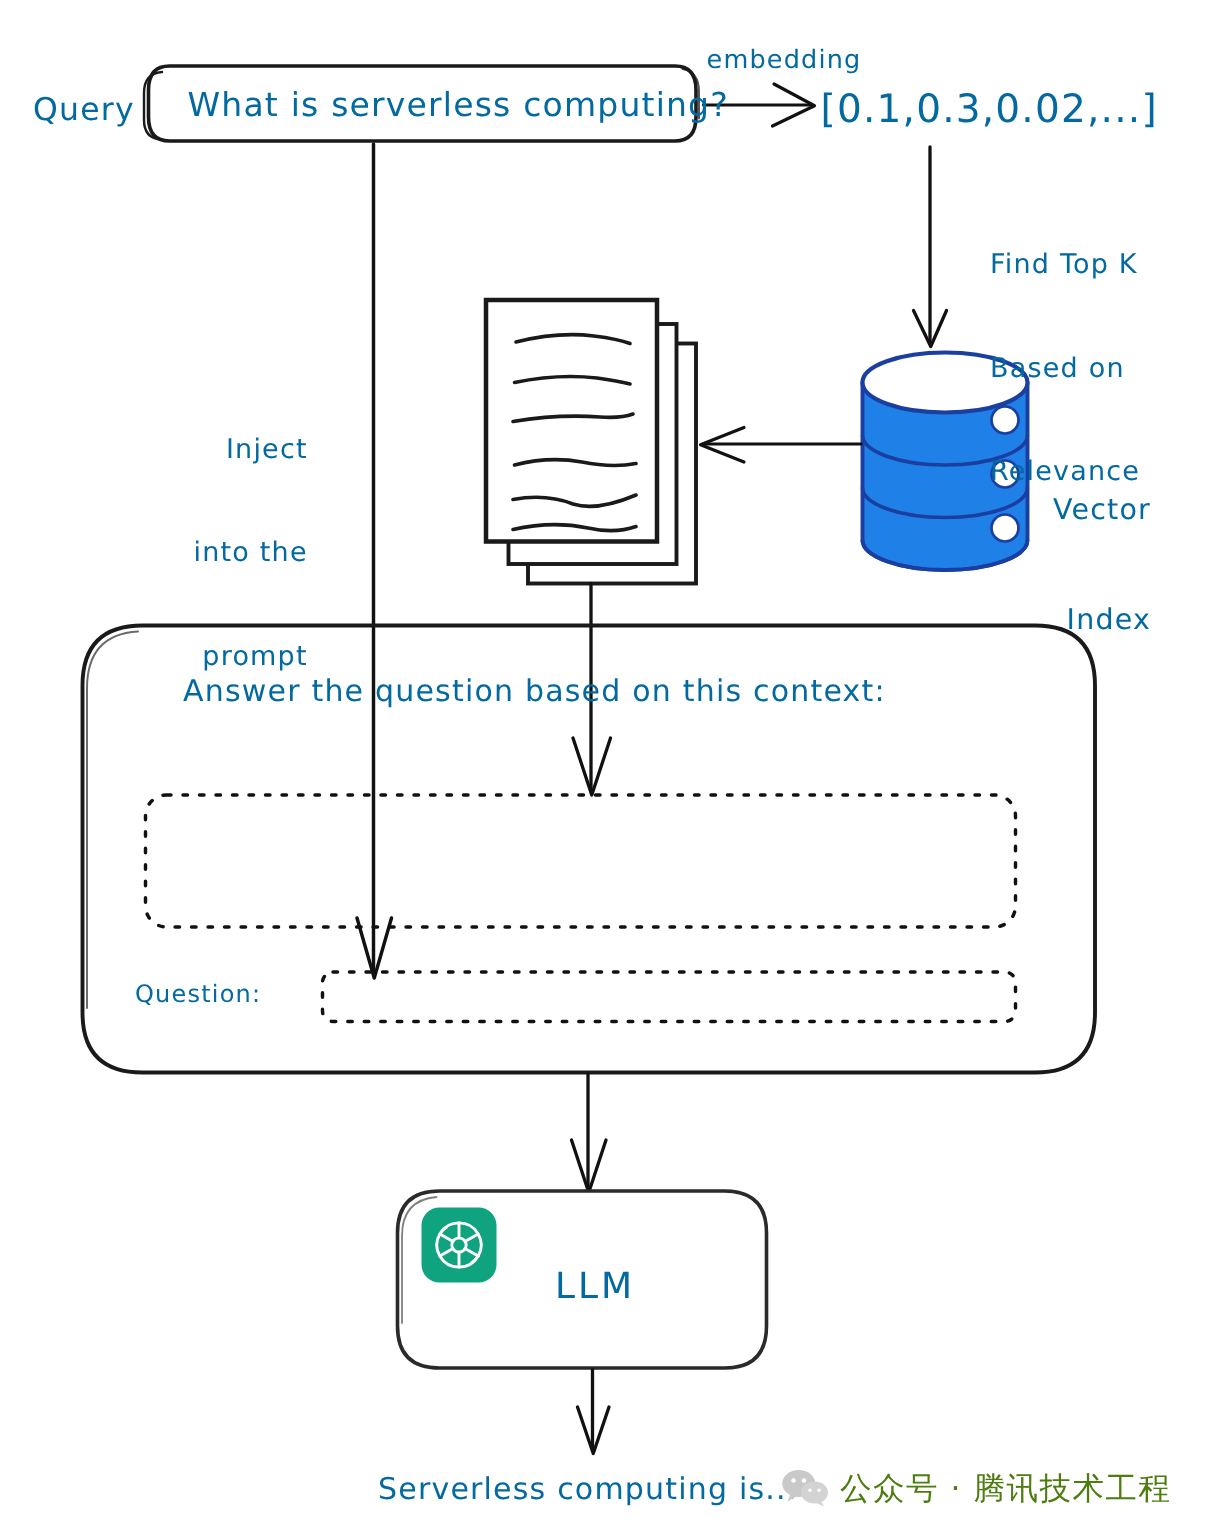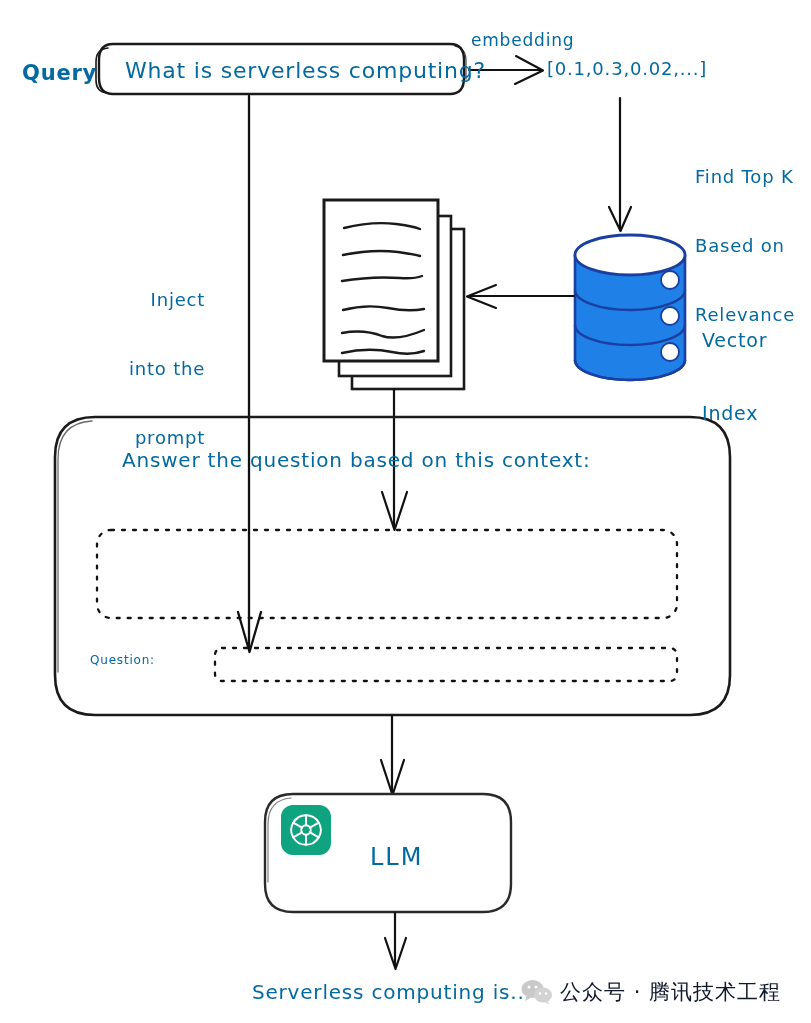--- a/index.html
+++ b/index.html
@@ -25,41 +25,41 @@
   .lbl {
     position: absolute;
     font-family: "DejaVu Sans", sans-serif;
     color: #0369a1;
     white-space: pre;
     letter-spacing: 0.8px;
     line-height: 1.28;
   }
 
   
-  #query-label      { left: 22px;  top: 60px;  font-size: 21px; font-weight: bold; }
+  #query-label      { left: 22px;  top: 60px;  font-size: 21px; }
   #query-text       { left: 125px; top: 57px;  font-size: 22px; }
   #embedding-label  { left: 471px; top: 30px;  font-size: 17px; }
-  #vector-text      { left: 547px; top: 57px;  font-size: 18px; }
-  #topk-label       { left: 660px; top: 119px; font-size: 18px; margin-left: 35px; }
-  #vindex-label     { left: 702px; top: 279px; font-size: 19px; text-align:left;}
+  #vector-text      { left: 547px; top: 57px;  font-size: 26px; }
+  #topk-label       { left: 660px; top: 119px; font-size: 18px; }
+  #vindex-label     { left: 702px; top: 279px; font-size: 19px; text-align:right;}
   #inject-label     { left: 129px; top: 242px; font-size: 18px; text-align: right; }
   #prompt-heading   { left: 90px;  top: 448px; font-size: 20px; margin-left: 32px; }
-  #question-label   { left: 90px;  top: 653px; font-size: 12px; }
+  #question-label   { left: 90px;  top: 653px; font-size: 16px; }
   #llm-label        { left: 370px; top: 842px; font-size: 24px; letter-spacing: 2px;}
   #answer-text      { left: 252px; top: 980px; font-size: 20px; }
 
   
   #watermark {
     position: absolute;
     left: 521px;
     top: 978px;
     display: flex;
     align-items: center;
     gap: 7px;
-    color: #0f172a;
+    color: #4d7c0f;
     font-size: 21px;
     font-family: "DejaVu Sans", sans-serif;
     letter-spacing: 1px;
   }
   #watermark .wm-icon { display:block; }
 </style>
 </head>
 <body>
 
 <svg id="canvas" viewBox="0 0 811 1023">

